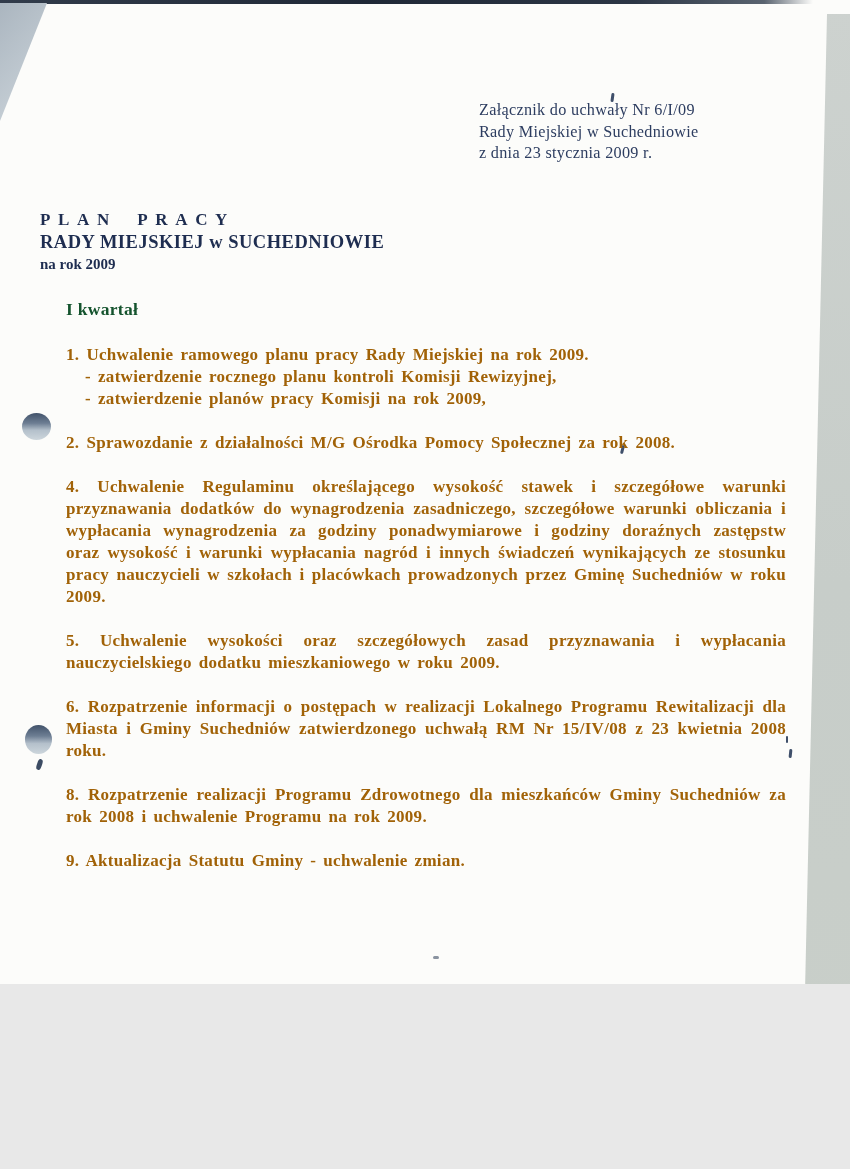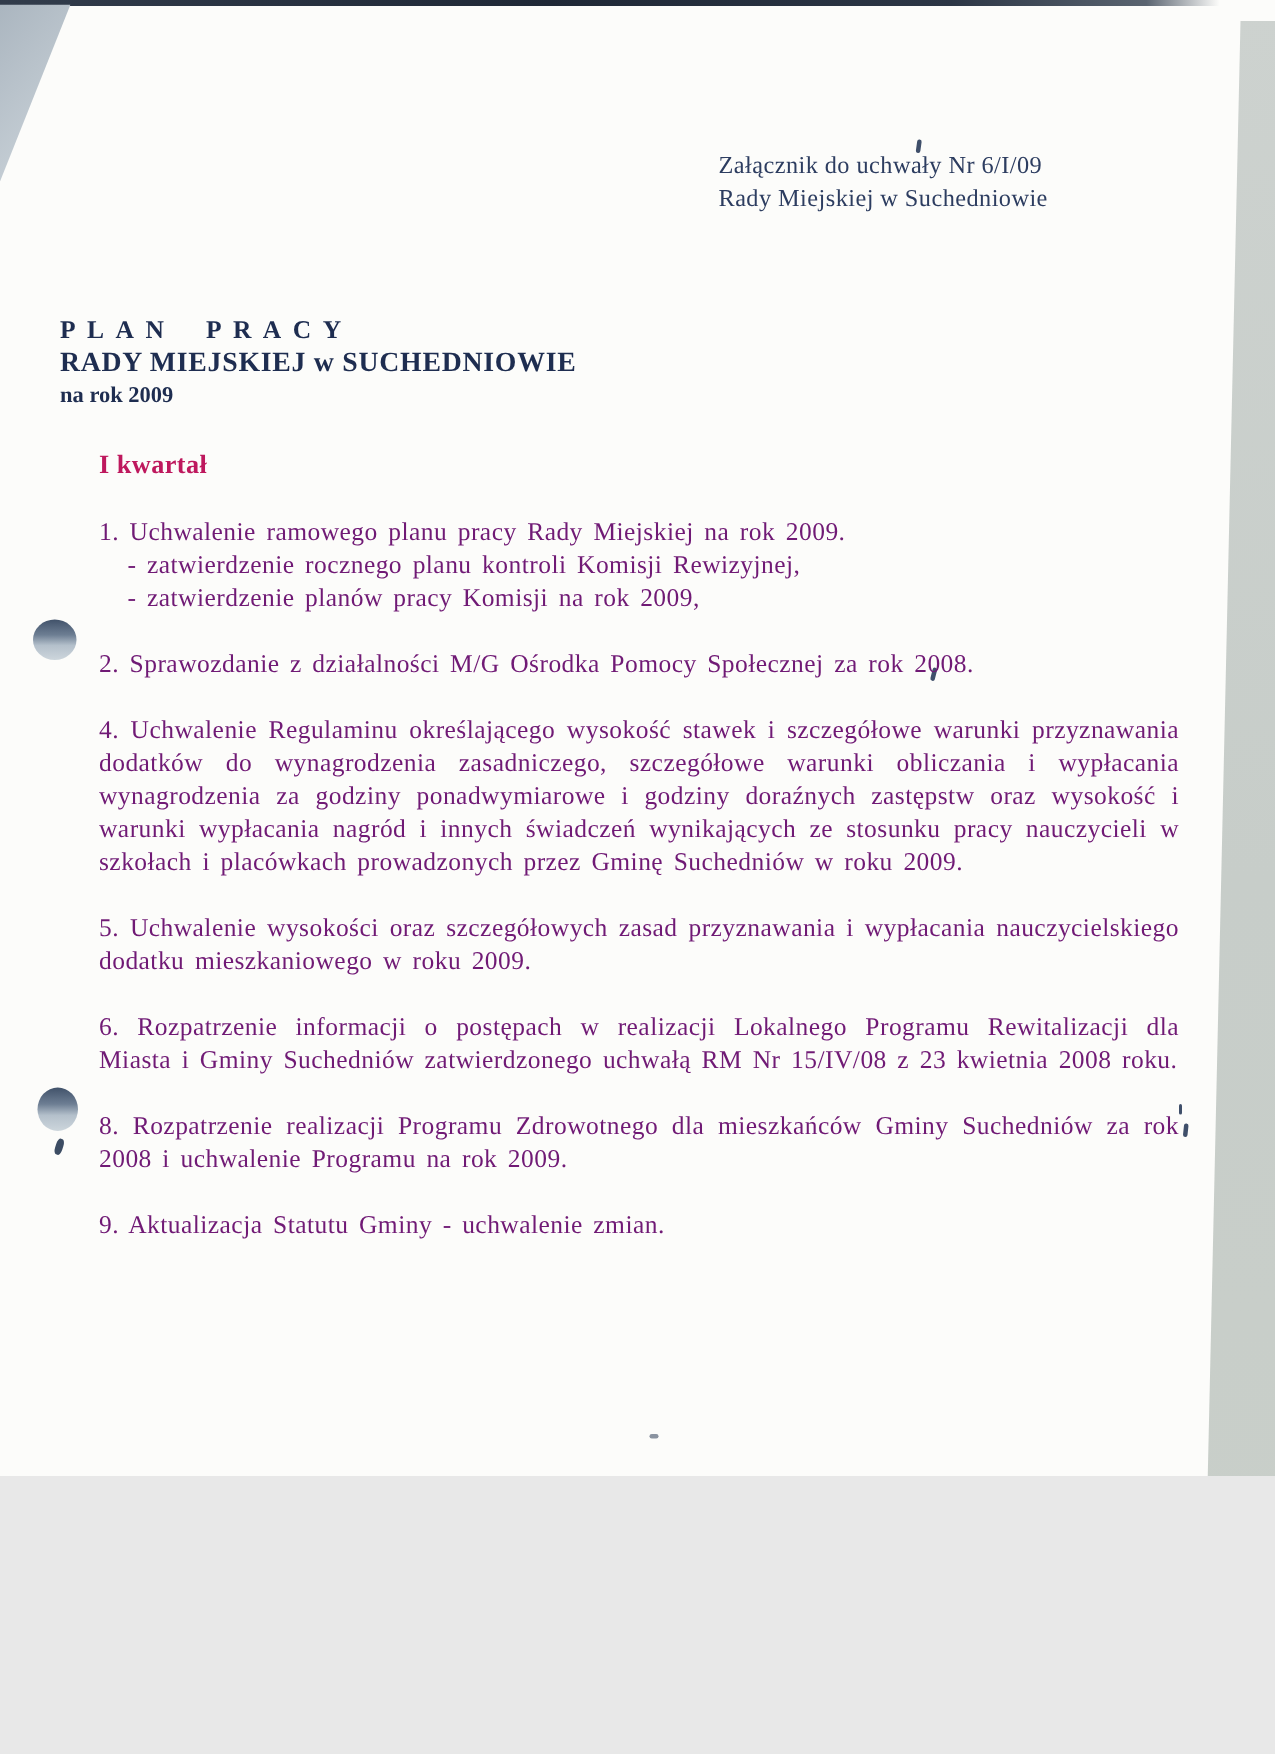--- a/index.html
+++ b/index.html
@@ -62,26 +62,26 @@
   }
   .title-block {
     position: absolute; left: 40px; top: 209px; width: 730px;
     color: #1e2d50; font-weight: bold;
   }
   .title-l1 { font-size: 17px;   line-height: 22px; letter-spacing: 0.45em; word-spacing: 0.5em; }
   .title-l2 { font-size: 18.5px; line-height: 22px; letter-spacing: 0.5px; }
   .title-l3 { font-size: 15px; line-height: 22px; }
   .section-heading {
     position: absolute; left: 66px; top: 299px; margin: 0;
-    font-size: 17.5px; font-weight: bold; color: #be185d; letter-spacing: 0.3px;
+    font-size: 17.5px; font-weight: bold; color: #14532d; letter-spacing: 0.3px;
   }
   .doc-body {
     position: absolute; left: 66px; top: 344px; width: 720px;
-    font-size: 17px; line-height: 22px; color: #701a75;
-    letter-spacing: 0.3px; word-spacing: 2.5px;
+    font-size: 17px; line-height: 22px; color: #a16207;
+    letter-spacing: 0.3px; word-spacing: 2.5px; font-weight: bold;
   }
   .doc-body p.item {
     margin: 0 0 22px 0;
     text-align: justify;
   }
   .doc-body p.item-first { margin-bottom: 0; }
   ul.subs {
     list-style: none; margin: 0 0 22px 0; padding: 0;
     max-width: 655px;
   }
@@ -106,20 +106,21 @@
   <div class="speck speck-3"></div>
   <div class="speck speck-4"></div>
   <div class="speck speck-5"></div>
   <div class="speck speck-6"></div>
   <div class="smudge-bl"></div>
   <div class="edge-mark-bl"></div>
 
   <div class="ref-block">
     <div>Załącznik do uchwały Nr 6/I/09</div>
     <div>Rady Miejskiej w Suchedniowie</div>
+    <div>z dnia 23 stycznia 2009 r.</div>
   </div>
 
   <div class="title-block">
     <div class="title-l1">PLAN PRACY</div>
     <div class="title-l2">RADY MIEJSKIEJ w SUCHEDNIOWIE</div>
     <div class="title-l3">na rok 2009</div>
   </div>
 
   <h2 class="section-heading">I kwartał</h2>
 

